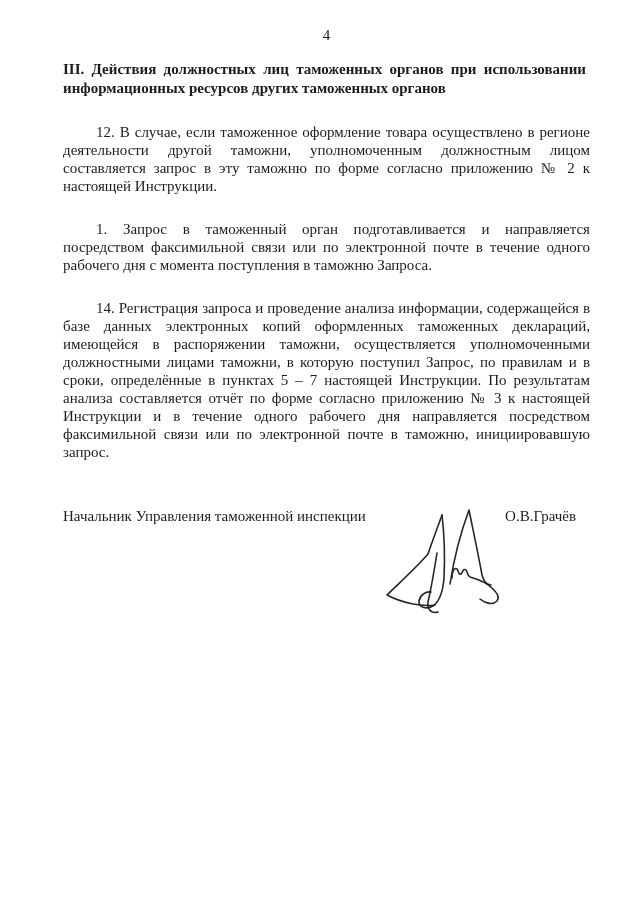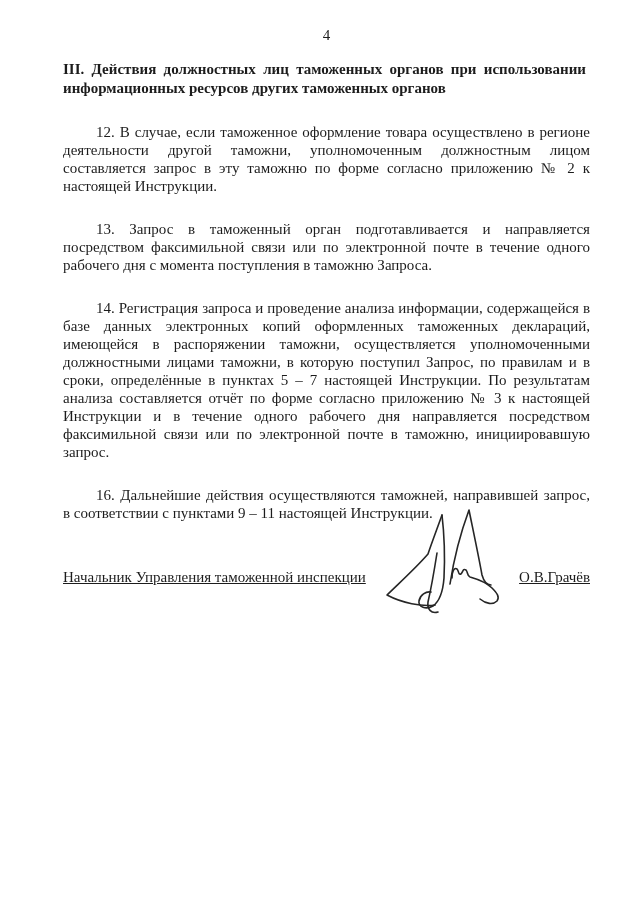--- a/index.html
+++ b/index.html
@@ -45,23 +45,23 @@
   }
   .paragraphs p.para {
     text-indent: 33px;
     margin-top: 25px;
   }
   .sig-row {
     margin-top: 46px;
     display: flex;
     justify-content: space-between;
     align-items: baseline;
-    text-decoration: underline;
   }
   .sig-name {
+    margin-right: 14px;
     white-space: nowrap;
   }
   .signature-svg {
     position: absolute;
     left: 366px;
     top: 496px;
     width: 145px;
     height: 140px;
     pointer-events: none;
   }
@@ -79,23 +79,22 @@
 <div class="page">
   <div class="content">
 
     <div class="page-number">4</div>
 
 
     <h2 class="heading">III. Действия должностных лиц таможенных органов при использовании информационных ресурсов других таможенных органов</h2>
 
     <div class="paragraphs">
       <p class="para">12. В случае, если таможенное оформление товара осуществлено в регионе деятельности другой таможни, уполномоченным должностным лицом составляется запрос в эту таможню по форме согласно приложению № 2 к настоящей Инструкции.</p>
-      <p class="para">13. Запрос в таможенный орган подготавливается и направляется посредством факсимильной связи или по электронной почте в течение одного рабочего дня с момента поступления в таможню Запроса.</p>
+      <p class="para">1. Запрос в таможенный орган подготавливается и направляется посредством факсимильной связи или по электронной почте в течение одного рабочего дня с момента поступления в таможню Запроса.</p>
       <p class="para">14. Регистрация запроса и проведение анализа информации, содержащейся в базе данных электронных копий оформленных таможенных деклараций, имеющейся в распоряжении таможни, осуществляется уполномоченными должностными лицами таможни, в которую поступил Запрос, по правилам и в сроки, определённые в пунктах 5 – 7 настоящей Инструкции. По результатам анализа составляется отчёт по форме согласно приложению № 3 к настоящей Инструкции и в течение одного рабочего дня направляется посредством факсимильной связи или по электронной почте в таможню, инициировавшую запрос.</p>
-      <p class="para">16. Дальнейшие действия осуществляются таможней, направившей запрос, в соответствии с пунктами 9 – 11 настоящей Инструкции.</p>
     </div>
 
     <div class="sig-row">
       <span class="sig-title">Начальник Управления таможенной инспекции</span>
       <span class="sig-name">О.В.Грачёв</span>
     </div>
 
   </div>
 
   <svg class="signature-svg" viewBox="0 0 145 140" xmlns="http://www.w3.org/2000/svg" aria-hidden="true">

